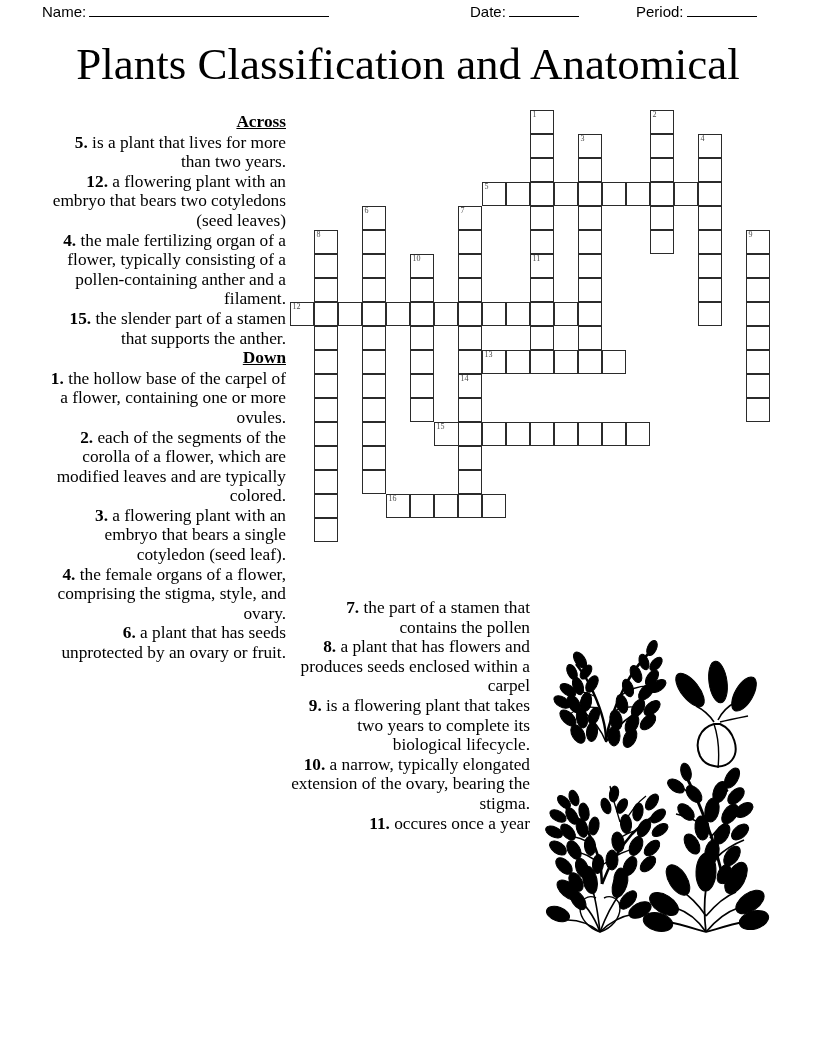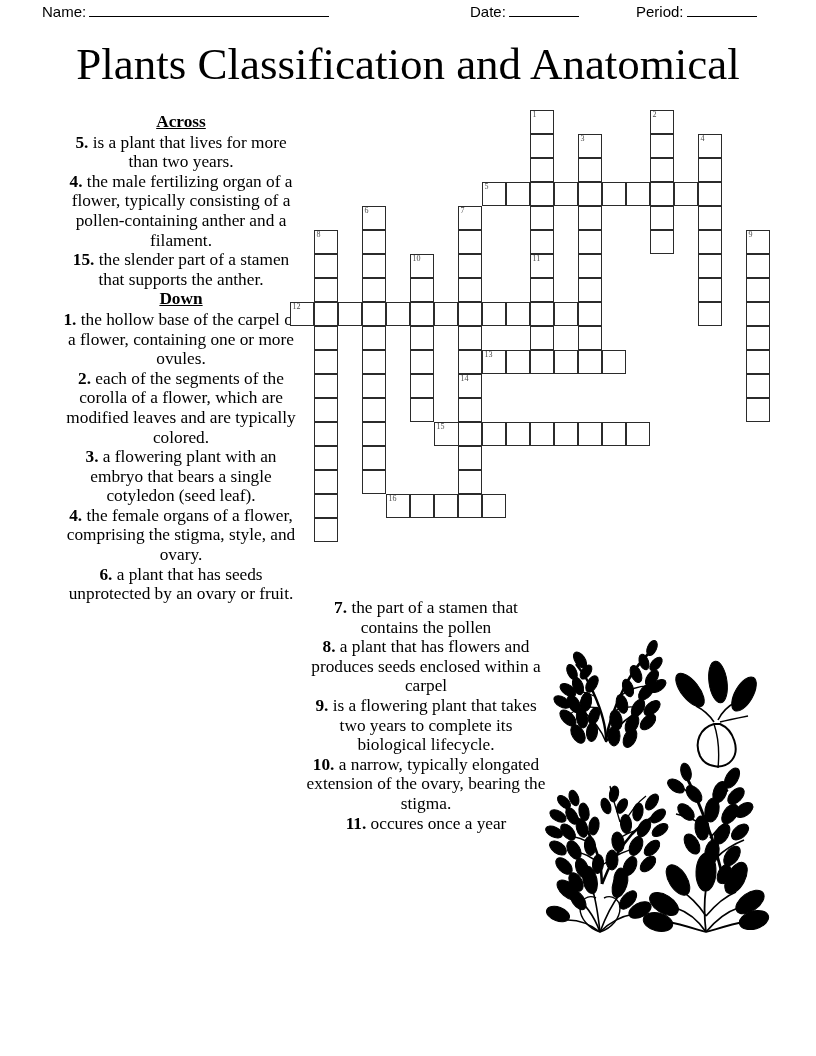--- a/index.html
+++ b/index.html
@@ -64,22 +64,21 @@
     line-height: 56px;
     margin: 0;
   }
 
   
   .clue-column {
     position: absolute;
     font-family: "Liberation Serif", serif;
     font-size: 17.3px;
     line-height: 19.6px;
-    text-align: center;
-    margin-left: 16px;
+    text-align: right;
   }
   #clues-left   { left: 44px; top: 112px;  width: 242px; }
   #clues-right  { left: 290px; top: 598px; width: 240px; }
 
   .clue-heading {
     font-weight: bold;
     text-decoration: underline;
     display: block;
     margin: 0 0 1px 0;
     font-size: 17.3px;
@@ -143,20 +142,21 @@
     <span class="hdr-label">Period:</span><span class="hdr-rule"></span>
   </div>
 </div>
 
 <h1 id="puzzle-title">Plants Classification and Anatomical</h1>
 
 <div class="clue-column" id="clues-left">
   <span class="clue-heading">Across</span>
   <div id="across-list">
       <span class="clue"><span class="clue-num">5.</span><span> is a plant that lives for more than two years.</span></span>
+      <span class="clue"><span class="clue-num">12.</span><span> a flowering plant with an embryo that bears two cotyledons (seed leaves)</span></span>
       <span class="clue"><span class="clue-num">4.</span><span> the male fertilizing organ of a flower, typically consisting of a pollen-containing anther and a filament.</span></span>
       <span class="clue"><span class="clue-num">15.</span><span> the slender part of a stamen that supports the anther.</span></span>
     </div>
   <span class="clue-heading">Down</span>
   <div id="down-left-list">
       <span class="clue"><span class="clue-num">1.</span><span> the hollow base of the carpel of a flower, containing one or more ovules.</span></span>
       <span class="clue"><span class="clue-num">2.</span><span> each of the segments of the corolla of a flower, which are modified leaves and are typically colored.</span></span>
       <span class="clue"><span class="clue-num">3.</span><span> a flowering plant with an embryo that bears a single cotyledon (seed leaf).</span></span>
       <span class="clue"><span class="clue-num">4.</span><span> the female organs of a flower, comprising the stigma, style, and ovary.</span></span>
       <span class="clue"><span class="clue-num">6.</span><span> a plant that has seeds unprotected by an ovary or fruit.</span></span>

